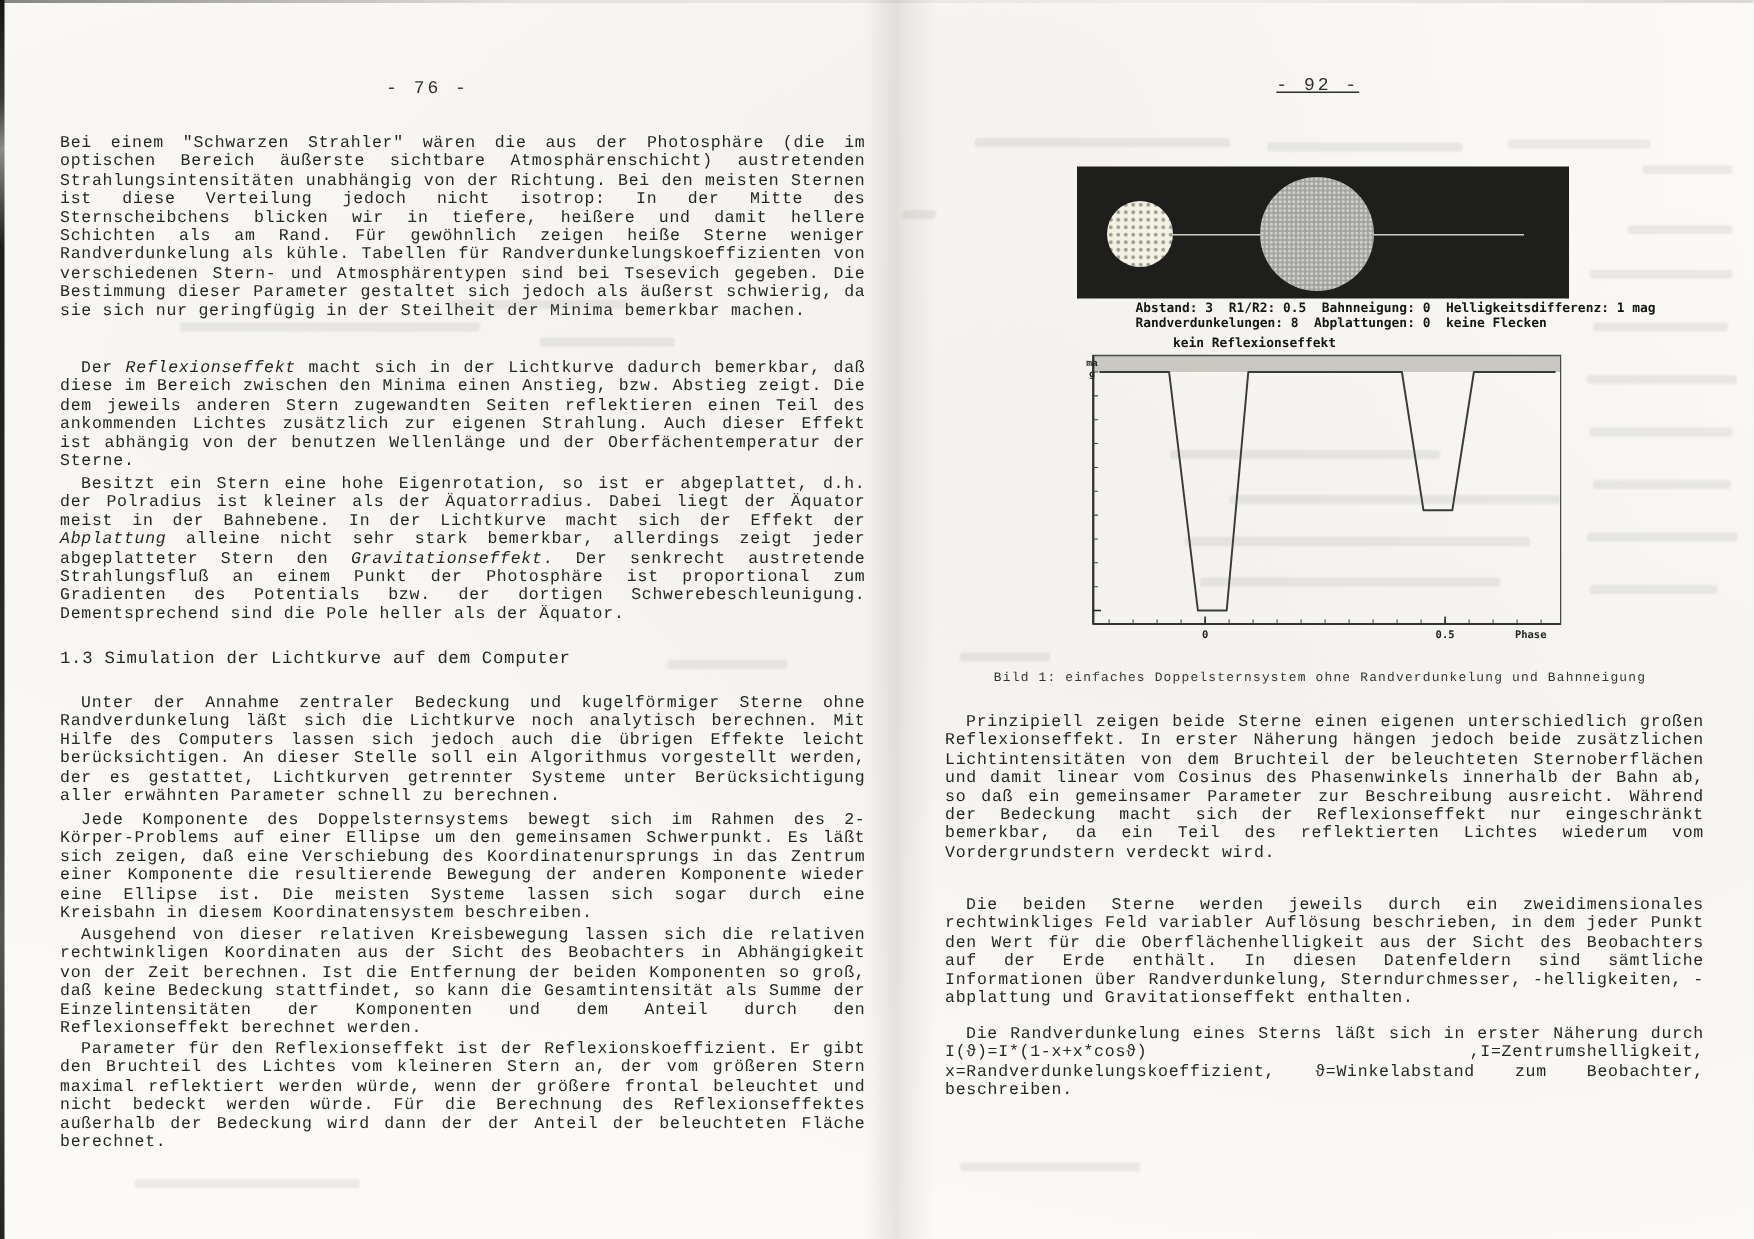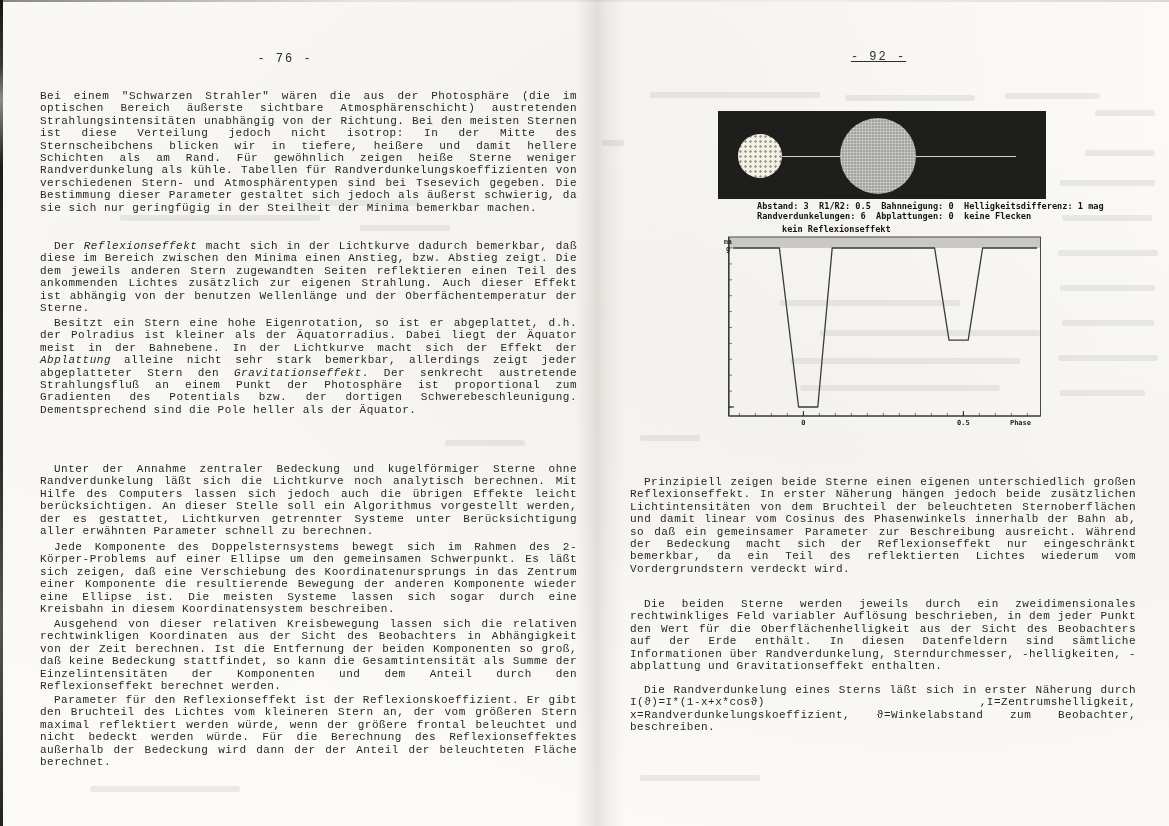--- a/index.html
+++ b/index.html
@@ -48,39 +48,40 @@
   <div id="gutter"></div>
 
   <div class="page-head" style="left:40px;top:52px;width:490px;">- 76 -</div>
 
   <div class="tw" style="left:40px;top:90px;width:537px;">Bei einem "Schwarzen Strahler" wären die aus der Photosphäre (die im optischen Bereich äußerste sichtbare Atmosphärenschicht) austretenden Strahlungsintensitäten unabhängig von der Richtung. Bei den meisten Sternen ist diese Verteilung jedoch nicht isotrop: In der Mitte des Sternscheibchens blicken wir in tiefere, heißere und damit hellere Schichten als am Rand. Für gewöhnlich zeigen heiße Sterne weniger Randverdunkelung als kühle. Tabellen für Randverdunkelungskoeffizienten von verschiedenen Stern- und Atmosphärentypen sind bei Tsesevich gegeben. Die Bestimmung dieser Parameter gestaltet sich jedoch als äußerst schwierig, da sie sich nur geringfügig in der Steilheit der Minima bemerkbar machen.</div>
 
   <div class="tw indent" style="left:40px;top:240px;width:537px;"><span>Der </span><i>Reflexionseffekt</i><span> macht sich in der Lichtkurve dadurch bemerkbar, daß diese im Bereich zwischen den Minima einen Anstieg, bzw. Abstieg zeigt. Die dem jeweils anderen Stern zugewandten Seiten reflektieren einen Teil des ankommenden Lichtes zusätzlich zur eigenen Strahlung. Auch dieser Effekt ist abhängig von der benutzen Wellenlänge und der Oberfächentemperatur der Sterne.</span></div>
 
   <div class="tw indent" style="left:40px;top:317px;width:537px;"><span>Besitzt ein Stern eine hohe Eigenrotation, so ist er abgeplattet, d.h. der Polradius ist kleiner als der Äquatorradius. Dabei liegt der Äquator meist in der Bahnebene. In der Lichtkurve macht sich der Effekt der </span><i>Abplattung</i><span> alleine nicht sehr stark bemerkbar, allerdings zeigt jeder abgeplatteter Stern den </span><i>Gravitationseffekt</i><span>. Der senkrecht austretende Strahlungsfluß an einem Punkt der Photosphäre ist proportional zum Gradienten des Potentials bzw. der dortigen Schwerebeschleunigung. Dementsprechend sind die Pole heller als der Äquator.</span></div>
 
+  <div class="sec-head" style="left:40px;top:433px;width:537px;">1.3  Simulation der Lichtkurve auf dem Computer</div>
 
   <div class="tw indent" style="left:40px;top:463px;width:537px;">Unter der Annahme zentraler Bedeckung und kugelförmiger Sterne ohne Randverdunkelung läßt sich die Lichtkurve noch analytisch berechnen. Mit Hilfe des Computers lassen sich jedoch auch die übrigen Effekte leicht berücksichtigen. An dieser Stelle soll ein Algorithmus vorgestellt werden, der es gestattet, Lichtkurven getrennter Systeme unter Berücksichtigung aller erwähnten Parameter schnell zu berechnen.</div>
 
   <div class="tw indent" style="left:40px;top:541px;width:537px;">Jede Komponente des Doppelsternsystems bewegt sich im Rahmen des 2-Körper-Problems auf einer Ellipse um den gemeinsamen Schwerpunkt. Es läßt sich zeigen, daß eine Verschiebung des Koordinatenursprungs in das Zentrum einer Komponente die resultierende Bewegung der anderen Komponente wieder eine Ellipse ist. Die meisten Systeme lassen sich sogar durch eine Kreisbahn in diesem Koordinatensystem beschreiben.</div>
 
   <div class="tw indent" style="left:40px;top:618px;width:537px;">Ausgehend von dieser relativen Kreisbewegung lassen sich die relativen rechtwinkligen Koordinaten aus der Sicht des Beobachters in Abhängigkeit von der Zeit berechnen. Ist die Entfernung der beiden Komponenten so groß, daß keine Bedeckung stattfindet, so kann die Gesamtintensität als Summe der Einzelintensitäten der Komponenten und dem Anteil durch den Reflexionseffekt berechnet werden.</div>
 
   <div class="tw indent" style="left:40px;top:694px;width:537px;">Parameter für den Reflexionseffekt ist der Reflexionskoeffizient. Er gibt den Bruchteil des Lichtes vom kleineren Stern an, der vom größeren Stern maximal reflektiert werden würde, wenn der größere frontal beleuchtet und nicht bedeckt werden würde. Für die Berechnung des Reflexionseffektes außerhalb der Bedeckung wird dann der der Anteil der beleuchteten Fläche berechnet.</div>
 
   <div class="page-head" style="left:630px;top:50px;width:497px;text-decoration:underline;">- 92 -</div>
 
   <div id="star-screen" style="background: rgb(30, 30, 28);">
     <div id="orbit-line" style="left: 40px; top: 45px; width: 258px; background: rgb(239, 238, 230);"></div>
     <div id="star-small" style="left: 20px; top: 23px; width: 44px; height: 44px; background-color: rgb(243, 240, 228);"></div>
     <div id="star-large" style="left: 122px; top: 7px; width: 76px; height: 76px; background-color: rgb(162, 162, 160);"></div>
   </div>
 
   <div class="param-line" style="top:201px;">Abstand: 3  R1/R2: 0.5  Bahnneigung: 0  Helligkeitsdifferenz: 1 mag</div>
-  <div class="param-line" style="top:211px;">Randverdunkelungen: 6  Abplattungen: 0  keine Flecken</div>
+  <div class="param-line" style="top:211px;">Randverdunkelungen: 8  Abplattungen: 0  keine Flecken</div>
   <div class="param-line" style="top:224px;padding-left:25px;">kein Reflexionseffekt</div>
 
   <div id="lightcurve-wrap">
     <div id="ylabel-mag">mag</div>
     <svg id="lightcurve" width="314" height="192">
         <rect x="1.5" y="1" width="312" height="11" fill="#c9c8c2"></rect>
         <rect x="1.5" y="1" width="312" height="179" fill="none" stroke="#4a4a4a" stroke-width="1"></rect>
         <line x1="2" y1="1" x2="2" y2="180" stroke="#333" stroke-width="1.2"></line>
         <line x1="2" y1="180" x2="313.5" y2="180" stroke="#333" stroke-width="1.2"></line>
         <line x1="12.399999999999997" y1="180" x2="12.399999999999997" y2="177" stroke="#444" stroke-width="0.7"></line>
@@ -116,20 +117,21 @@
         <line x1="76.39999999999999" y1="180" x2="76.39999999999999" y2="175" stroke="#222" stroke-width="1"></line>
         <text x="76.39999999999999" y="189" text-anchor="middle" font-size="7" font-weight="bold" font-family="DejaVu Sans Mono, monospace" fill="#222">0</text>
         <line x1="236.4" y1="180" x2="236.4" y2="175" stroke="#222" stroke-width="1"></line>
         <text x="236.4" y="189" text-anchor="middle" font-size="7" font-weight="bold" font-family="DejaVu Sans Mono, monospace" fill="#222">0.5</text>
         <text x="304" y="189" text-anchor="end" font-size="7" font-weight="bold" font-family="DejaVu Sans Mono, monospace" fill="#222">Phase</text>
         <line x1="2" y1="171" x2="7" y2="171" stroke="#222" stroke-width="1"></line>
         <polyline points="6.0,12.0 52.4,12.0 71.6,171.0 90.8,171.0 105.2,12.0 207.6,12.0 222.0,104.2 241.2,104.2 255.6,12.0 310.0,12.0" fill="none" stroke="#3a3a3a" stroke-width="1.3" stroke-linejoin="round"></polyline>
       </svg>
   </div>
 
+  <div id="fig-caption">Bild 1: einfaches Doppelsternsystem ohne Randverdunkelung und Bahnneigung</div>
 
   <div class="tw indent" style="left:630px;top:476px;width:506px;">Prinzipiell zeigen beide Sterne einen eigenen unterschiedlich großen Reflexionseffekt. In erster Näherung hängen jedoch beide zusätzlichen Lichtintensitäten von dem Bruchteil der beleuchteten Sternoberflächen und damit linear vom Cosinus des Phasenwinkels innerhalb der Bahn ab, so daß ein gemeinsamer Parameter zur Beschreibung ausreicht. Während der Bedeckung macht sich der Reflexionseffekt nur eingeschränkt bemerkbar, da ein Teil des reflektierten Lichtes wiederum vom Vordergrundstern verdeckt wird.</div>
 
   <div class="tw indent" style="left:630px;top:598px;width:506px;">Die beiden Sterne werden jeweils durch ein zweidimensionales rechtwinkliges Feld variabler Auflösung beschrieben, in dem jeder Punkt den Wert für die Oberflächenhelligkeit aus der Sicht des Beobachters auf der Erde enthält.  In diesen Datenfeldern sind sämtliche Informationen über Randverdunkelung, Sterndurchmesser, -helligkeiten,  -abplattung und Gravitationseffekt enthalten.</div>
 
   <div class="tw indent" style="left:630px;top:684px;width:506px;">Die Randverdunkelung eines Sterns läßt sich in erster Näherung durch I(ϑ)=I*(1-x+x*cosϑ)    ,I=Zentrumshelligkeit,    x=Randverdunkelungskoeffizient, ϑ=Winkelabstand zum Beobachter, beschreiben.</div>
 
 
 <div class="ghost" style="left: 650px; top: 92px; width: 170px;"></div>
     <div class="ghost" style="left: 845px; top: 95px; width: 130px;"></div>

